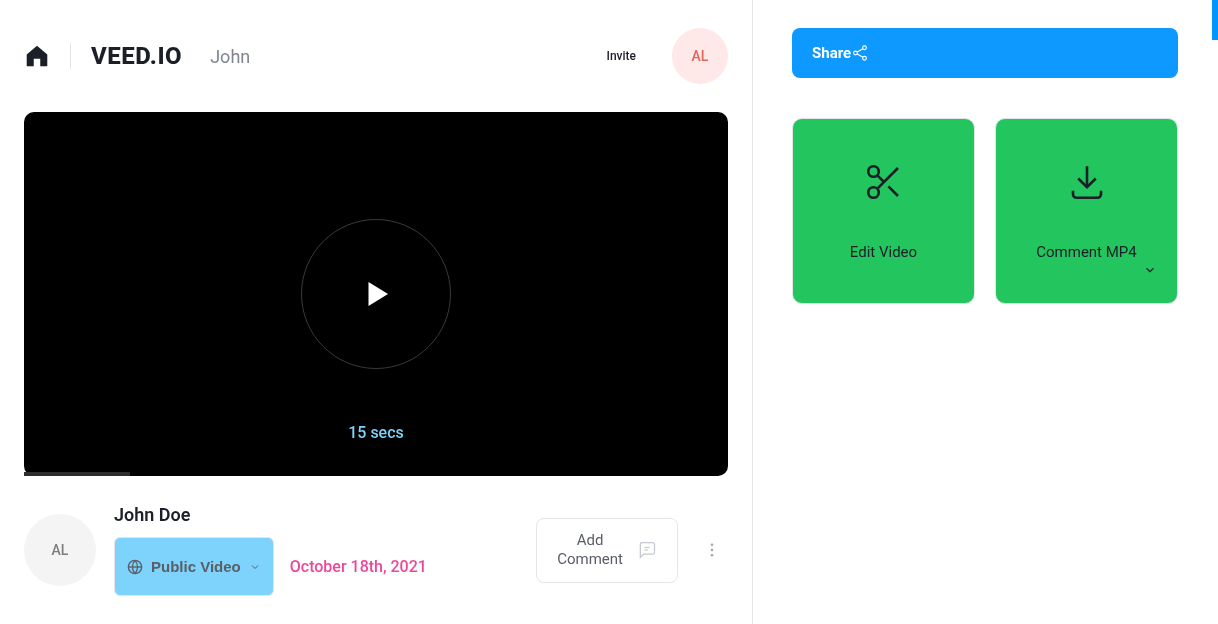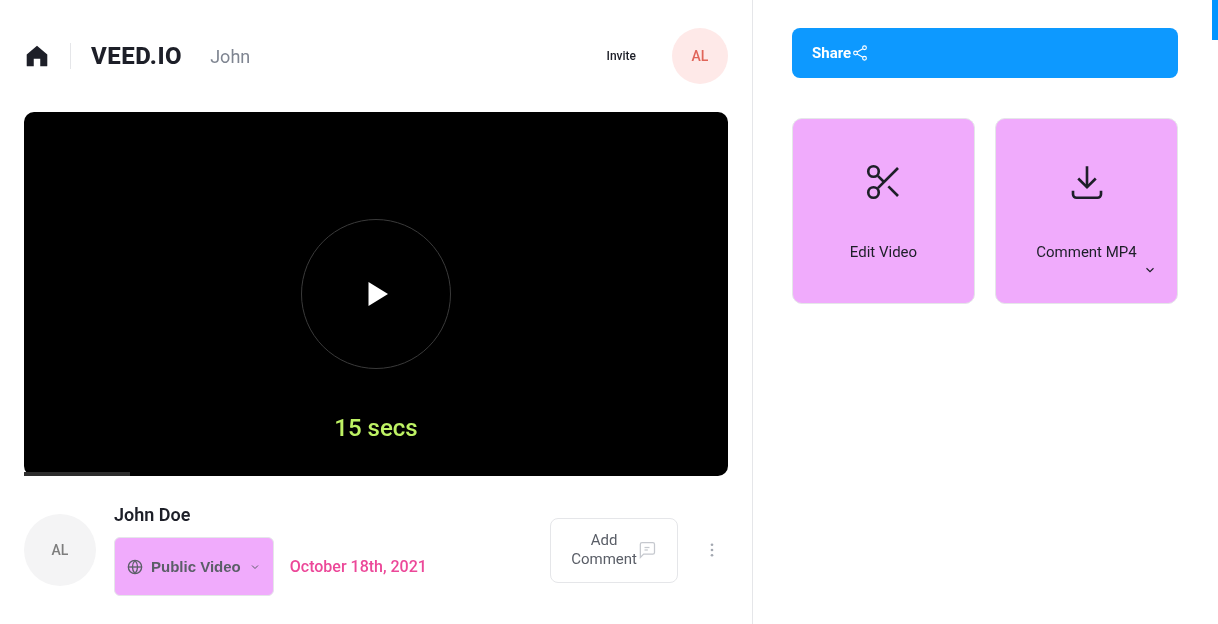--- a/index.html
+++ b/index.html
@@ -86,22 +86,22 @@
       display: flex;
       align-items: center;
       justify-content: center;
       cursor: pointer;
     }
     .duration {
       position: absolute;
       bottom: 34px;
       left: 50%;
       transform: translateX(-50%);
-      color: #bef264;
-      font-size: 24px;
+      color: #7dd3fc;
+      font-size: 16px;
       font-weight: 500;
     }
     .progress-bar {
       position: absolute;
       bottom: 0;
       left: 0;
       height: 4px;
       width: 15%;
       background: #2d2d2d;
     }
@@ -142,33 +142,34 @@
     .visibility-btn {
       display: inline-flex;
       align-items: center;
       gap: 8px;
       border: 1px solid #e5e6e9;
       border-radius: 6px;
       padding: 20px 12px;
       font-size: 15px;
       font-weight: 600;
       color: #5a5e67;
-      background: #f0abfc;
+      background: #7dd3fc;
       cursor: pointer;
     }
     .visibility-btn svg { color: #5a5e67; }
     .date-text {
       font-size: 16px;
       color: #ec4899;
       font-weight: 500;
     }
     .meta-spacer { flex: 1; }
     .comment-btn {
       display: inline-flex;
       align-items: center;
+      gap: 14px;
       border: 1px solid #e5e6e9;
       border-radius: 8px;
       padding: 12px 20px;
       font-size: 15px;
       color: #5a5e67;
       background: #fff;
       cursor: pointer;
       font-family: inherit;
       line-height: 1.3;
     }
@@ -231,21 +232,21 @@
       flex: 1;
       border: 1px solid #e5e6e9;
       border-radius: 10px;
       height: 186px;
       display: flex;
       flex-direction: column;
       align-items: center;
       justify-content: center;
       gap: 40px;
       cursor: pointer;
-      background: #f0abfc;
+      background: #22c55e;
       position: relative;
     }
     .action-card svg { color: #1d1f28; }
     .action-label {
       font-size: 15px;
       color: #1d1f28;
       font-weight: 400;
     }
     .chevron-card {
       position: absolute;

